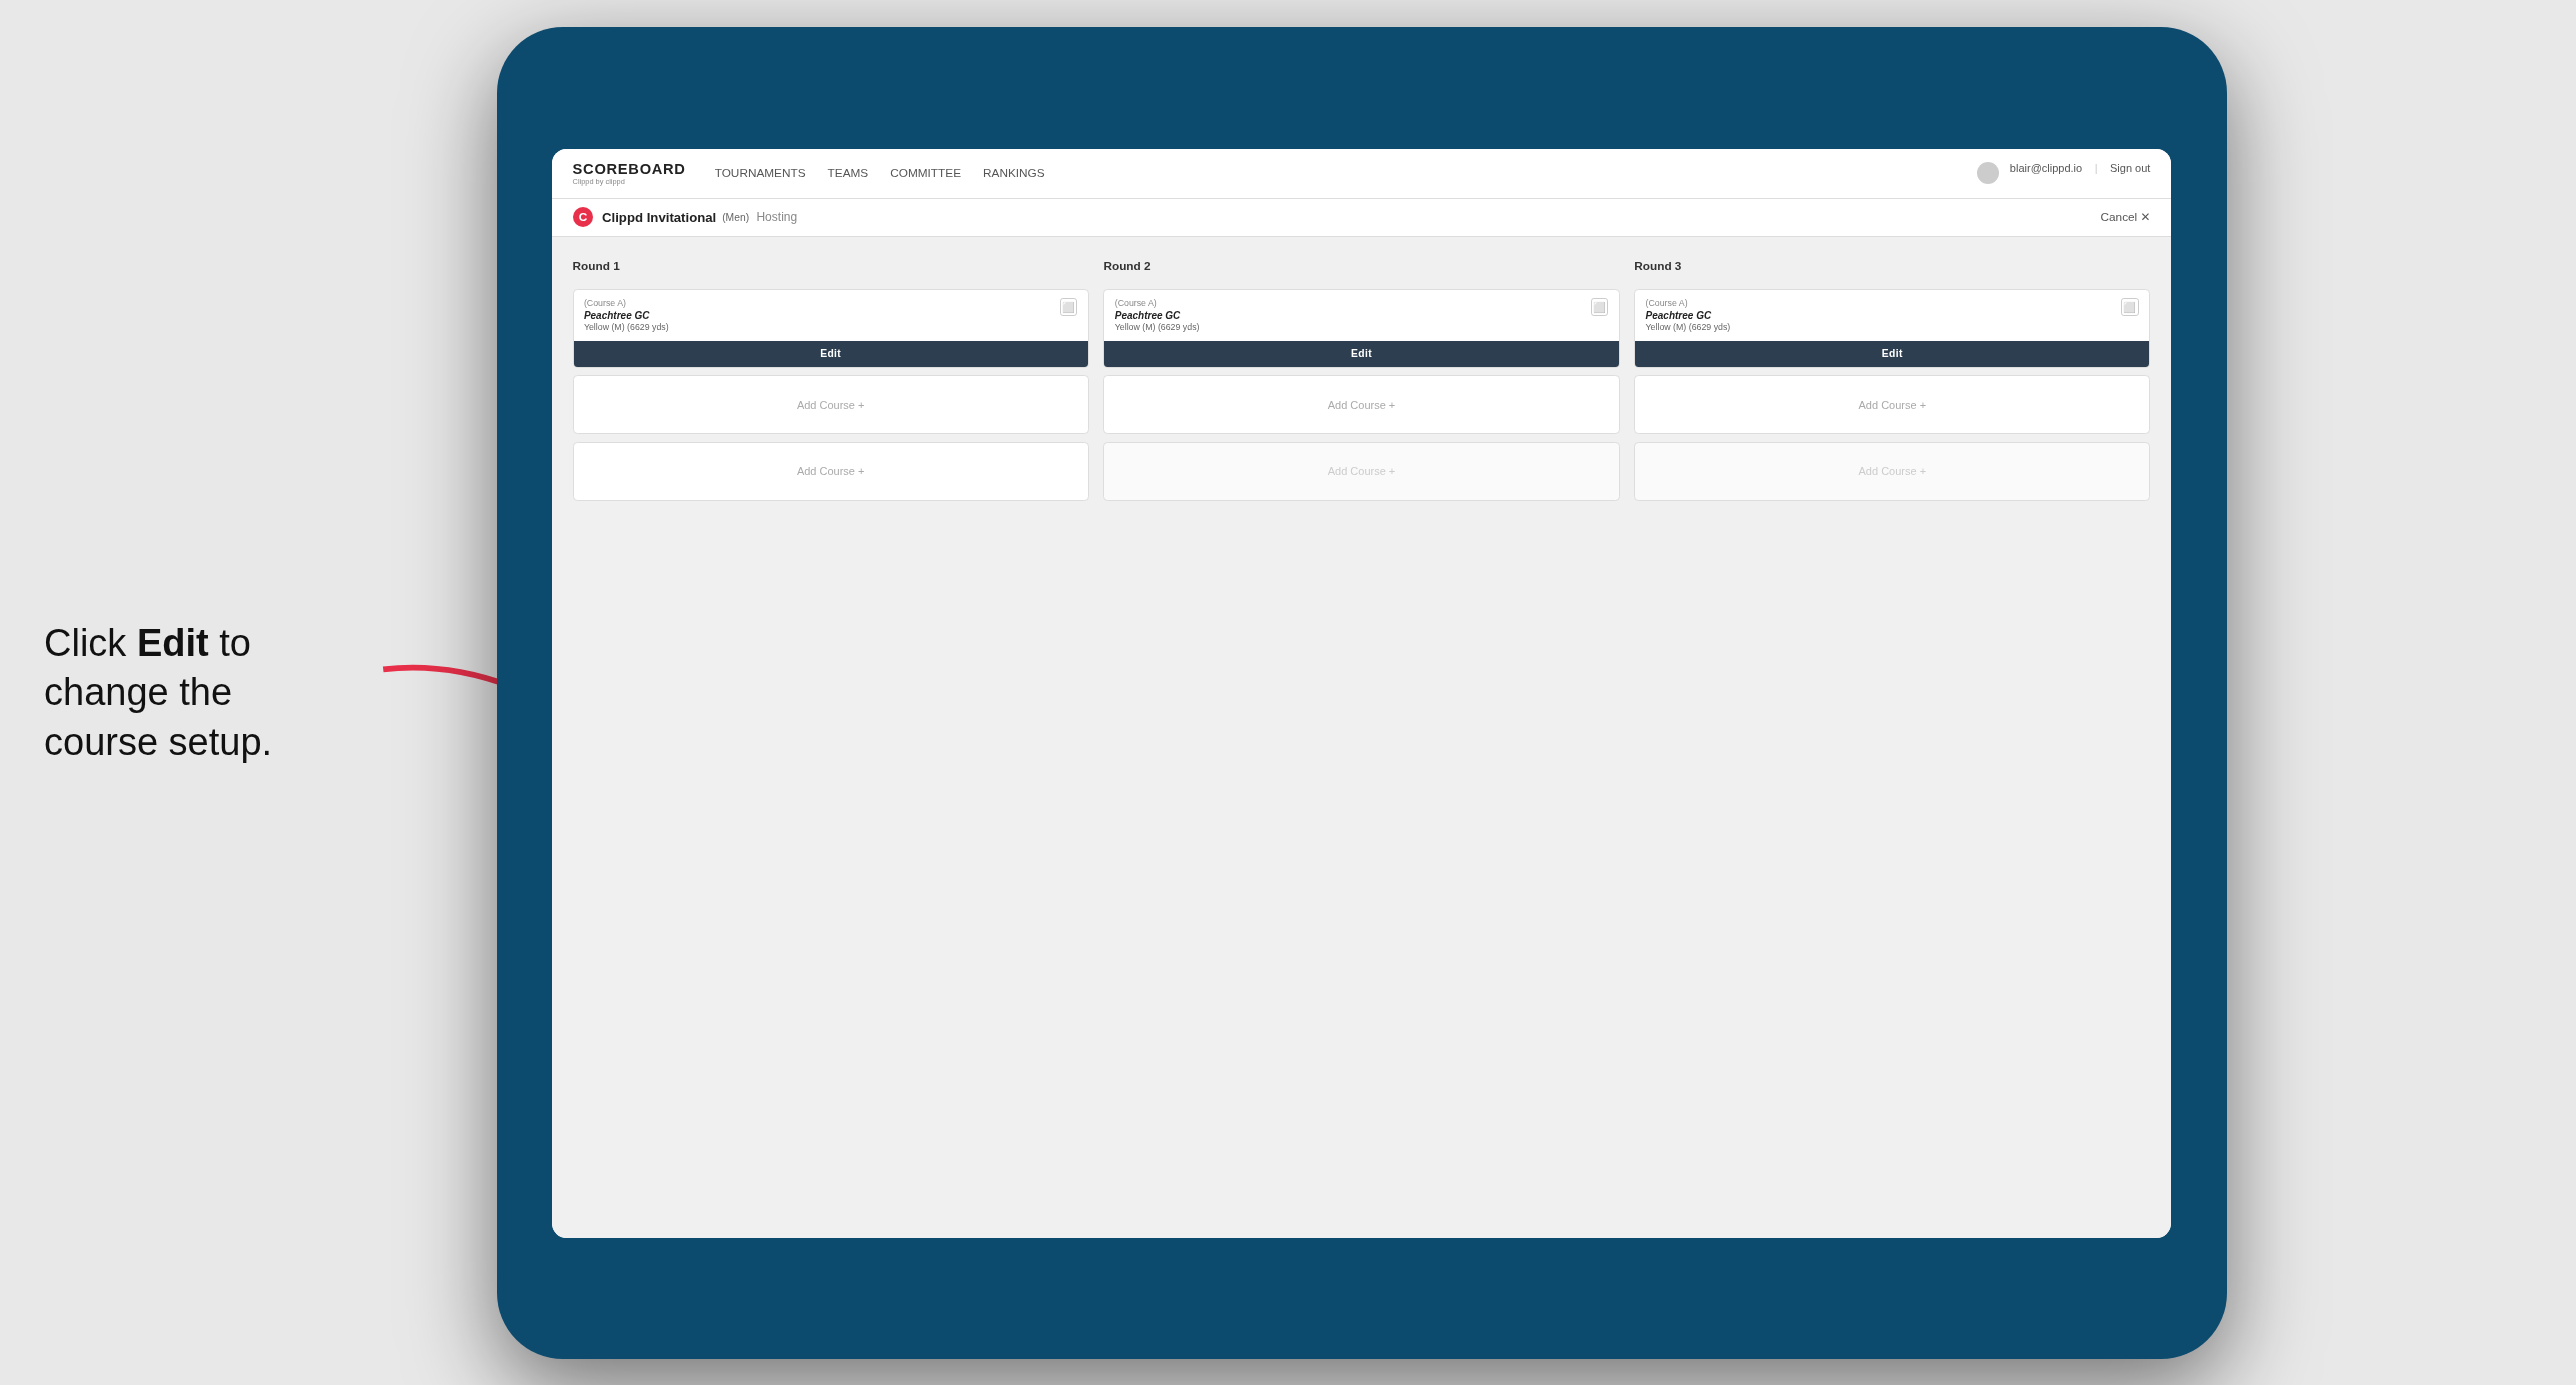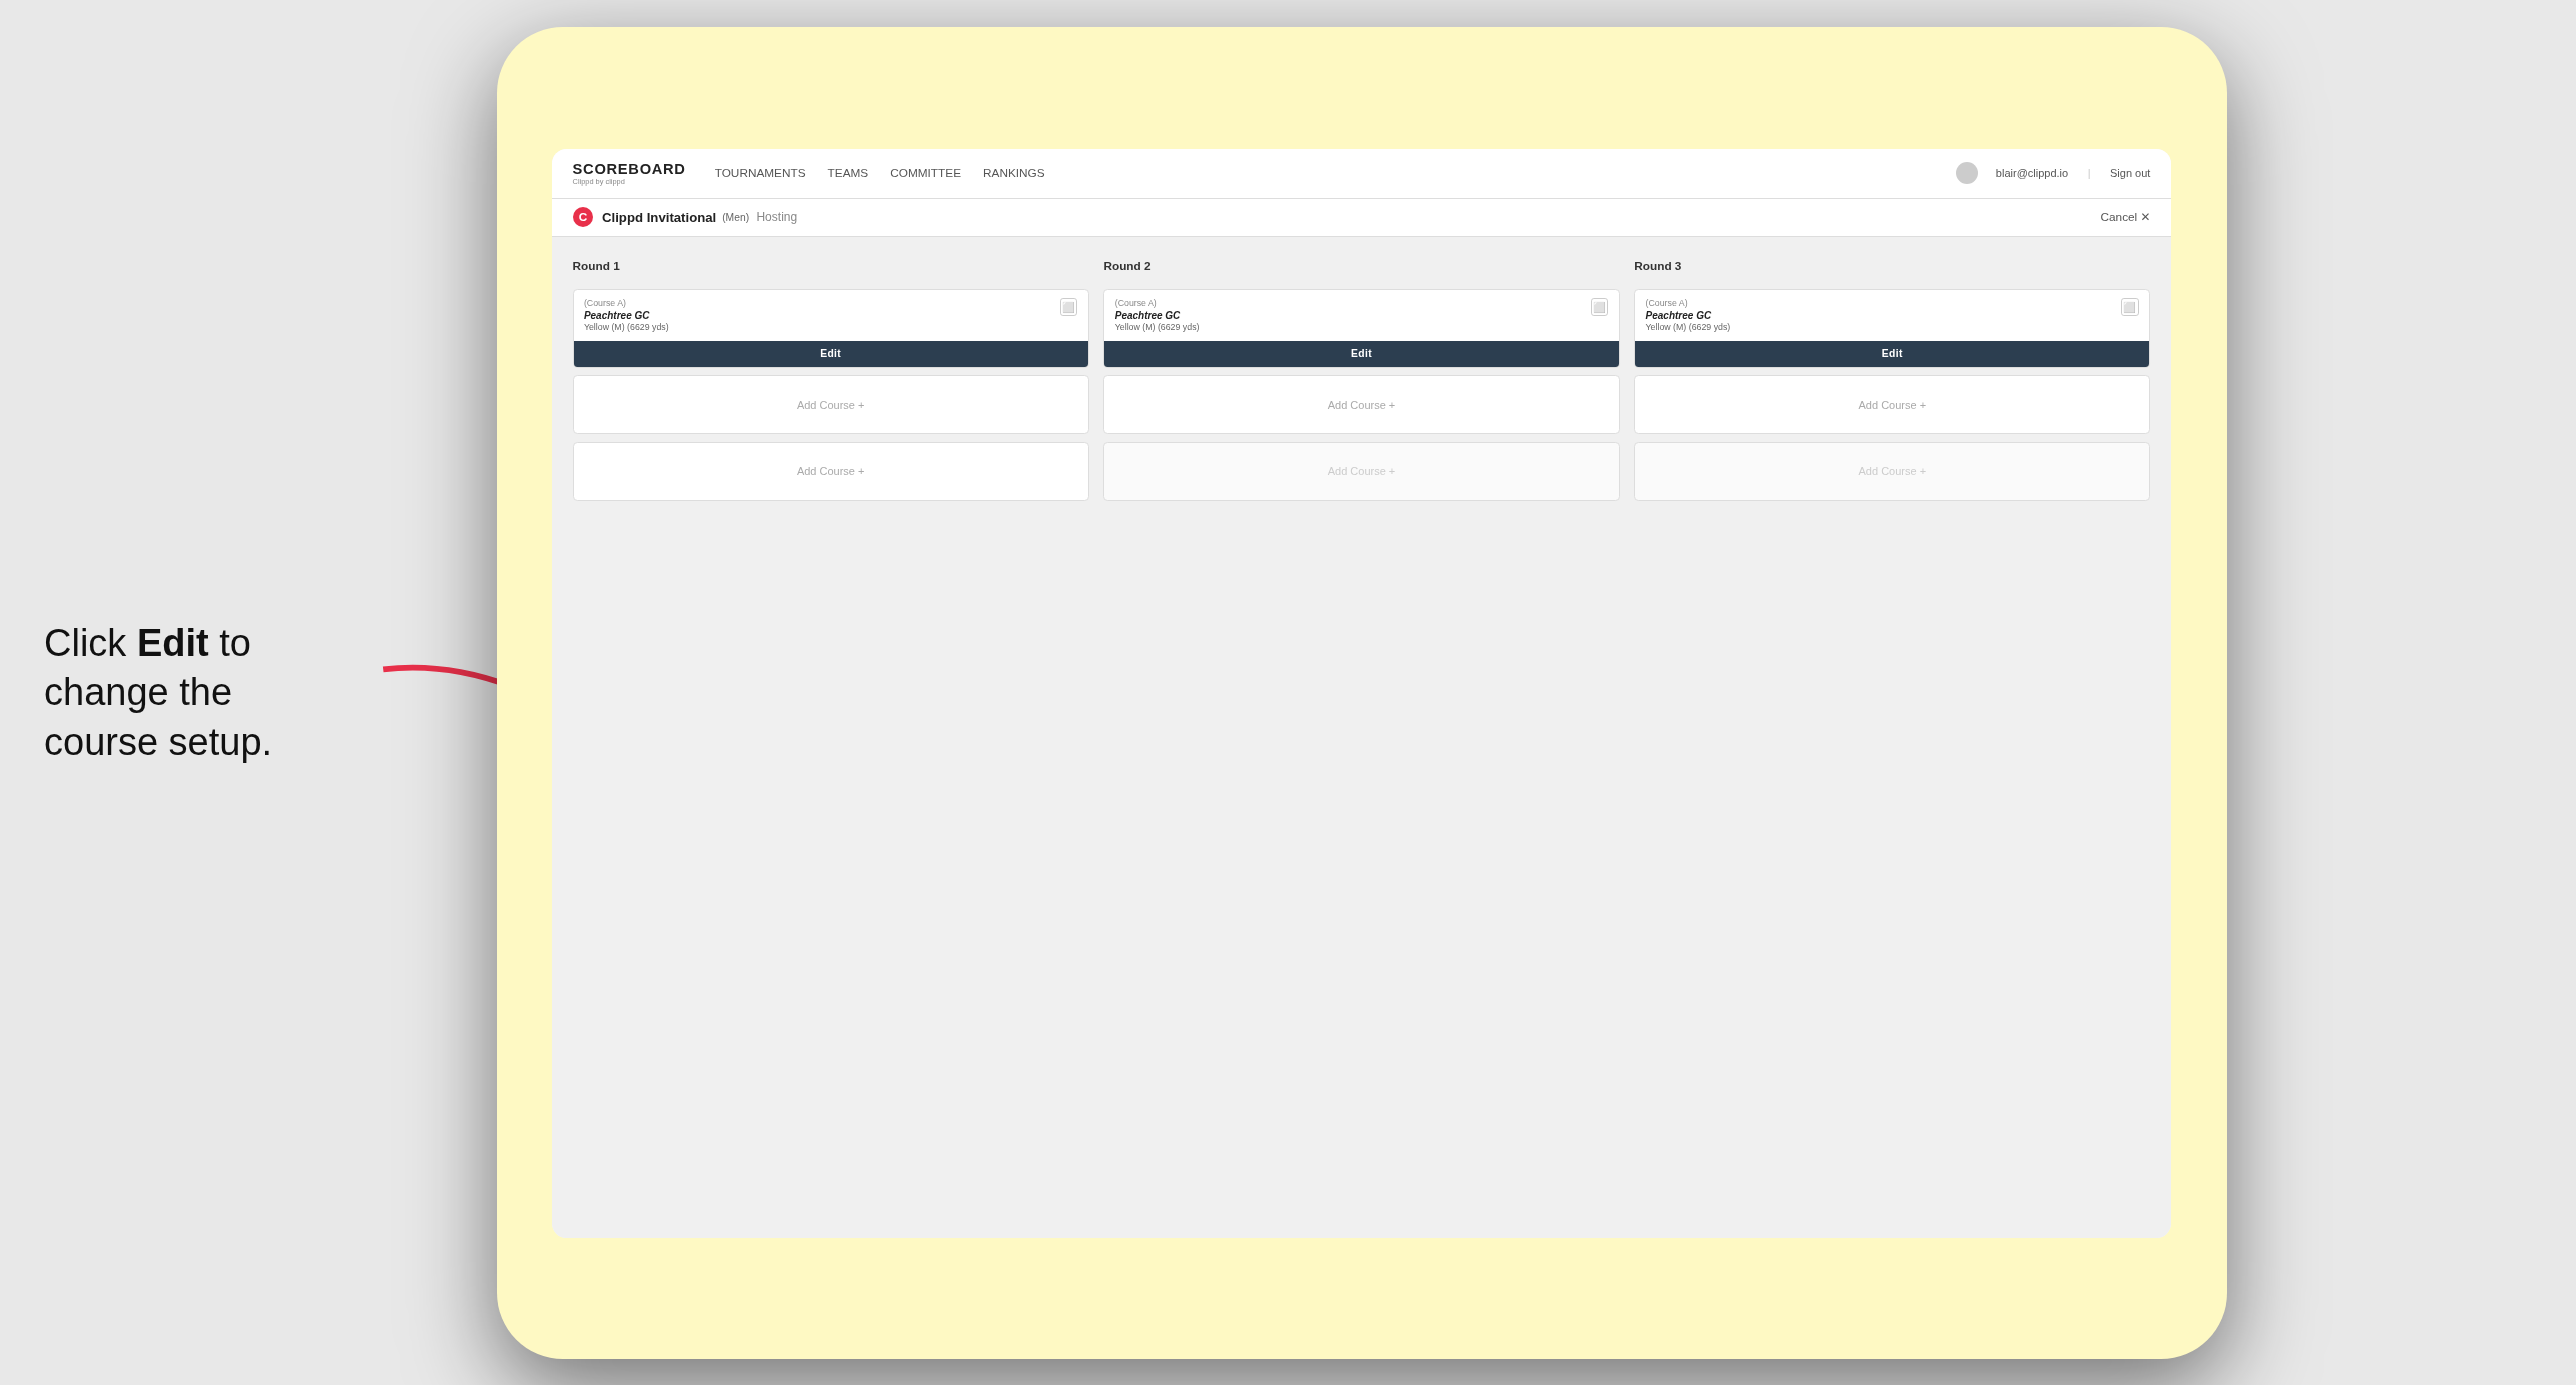--- a/index.html
+++ b/index.html
@@ -37,21 +37,21 @@
       transform: translateY(-10%);
       width: 236px;
       height: 132px;
       pointer-events: none;
     }
 
     
     .tablet-shell {
       width: 1730px;
       height: 1332px;
-      background: #fef9c3;
+      background: #0c4a6e;
       border-radius: 66px;
       display: flex;
       align-items: center;
       justify-content: center;
       position: relative;
       box-shadow: 0 29px 88px rgba(0,0,0,0.5);
       margin-left: 147px;
     }
 
     .tablet-screen {
@@ -99,22 +99,21 @@
     .nav-link {
       font-size: 11.8px;
       color: #555;
       text-decoration: none;
       padding: 2.9px 0;
       cursor: pointer;
     }
 
     .nav-right {
       display: flex;
-      align-items: center;
-      gap: 18px;
+      gap: 11px;
       font-size: 11px;
       color: #555;
     }
     .user-avatar {
       width: 22px;
       height: 22px;
       background: #ccc;
       border-radius: 50%;
     }
     .sign-out-link {

